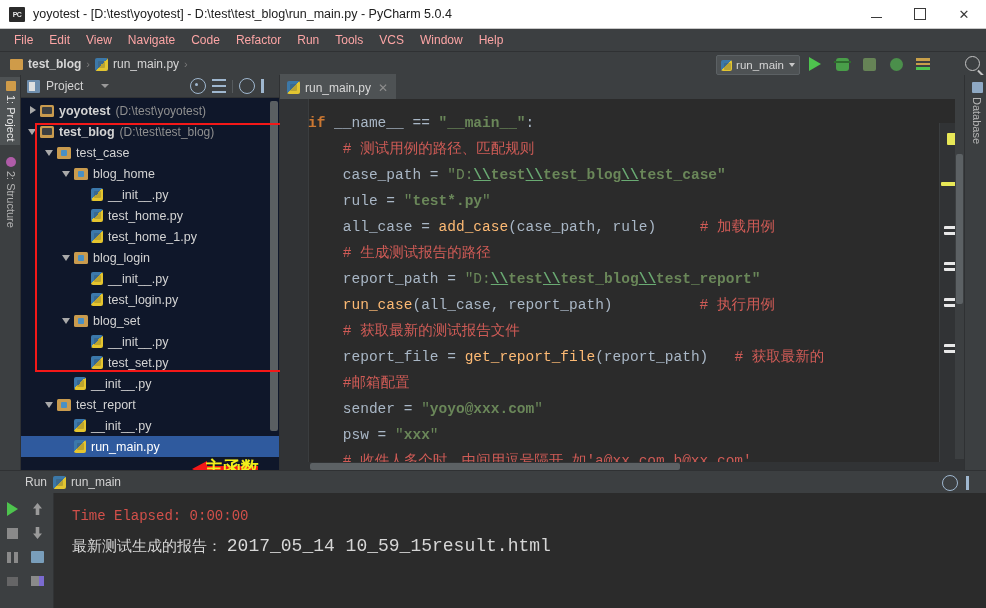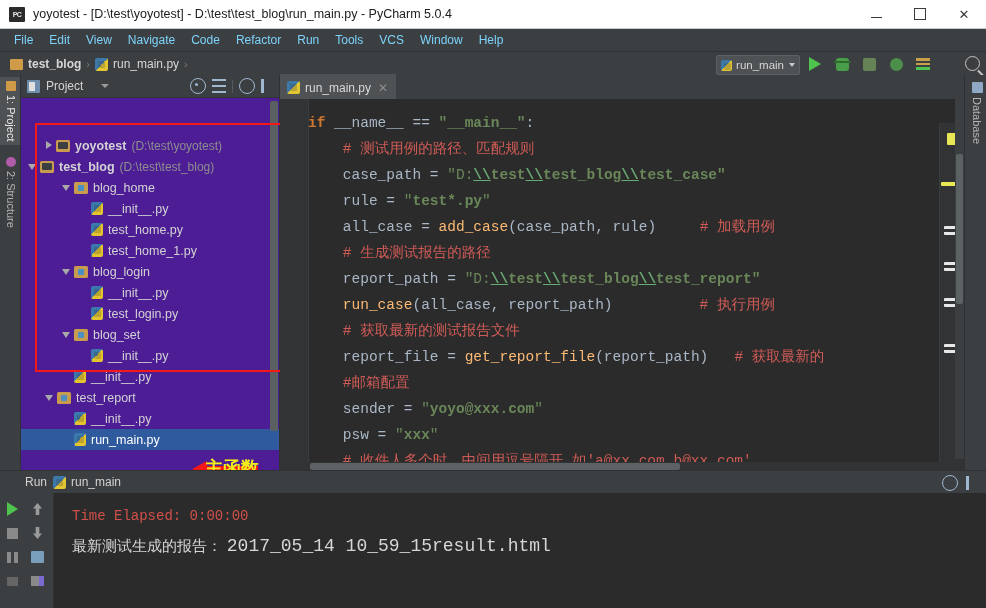--- a/index.html
+++ b/index.html
@@ -32,21 +32,21 @@
   }
   .wb-min{display:block;width:11px;height:1px;background:#3a3a3a;margin-top:7px;}
   .wb-max{display:block;width:10px;height:10px;border:1px solid #3a3a3a;}
 
   
   .menubar{
     height:22px;background:#3c3f41;display:flex;align-items:center;
     padding-left:6px;border-bottom:1px solid #2f3133;
   }
   .menu-item{
-    padding:2px 8px;color:#7dd3fc;font-size:12px;white-space:nowrap;
+    padding:2px 8px;color:#fca5a5;font-size:12px;white-space:nowrap;
   }
 
   
   .navbar{
     height:24px;background:#3c3f41;display:flex;align-items:center;
     padding-left:10px;position:relative;border-bottom:1px solid #2f3133;
   }
   .crumb{display:flex;align-items:center;font-size:12px;color:#d6d6d6;}
   .crumb.bold{font-weight:bold;}
   .crumb-sep{color:#7a7a7a;margin:0 5px;font-size:11px;}
@@ -103,22 +103,22 @@
     padding:4px 3px;box-sizing:border-box;
   }
   .vtab.active{background:#4e5254;color:#e8e8e8;}
   .vtab .vi{display:inline-block;width:10px;height:10px;margin-bottom:4px;}
   .vi-proj{background:#cf9b49;border-radius:1px;}
   .vi-struct{background:#b05ca8;border-radius:50%;}
 
   
   .projwin{
     position:absolute;left:21px;top:0;width:258px;bottom:137px;
-    background:#4c1d95;border-right:1px solid #2f3133;
-    display:flex;flex-direction:column;gap:35px;
+    background:#0f172a;border-right:1px solid #2f3133;
+    display:flex;flex-direction:column;
   }
   .projhdr{
     height:22px;background:#3c3f41;display:flex;align-items:center;
     padding-left:6px;position:relative;border-bottom:1px solid #313335;
   }
   .projhdr .ph-icon{
     width:13px;height:13px;background:#6f8ead;border-radius:1px;margin-right:6px;position:relative;
   }
   .projhdr .ph-icon:after{content:"";position:absolute;left:2px;top:2px;width:6px;height:9px;background:#e0e0e0;}
   .projhdr .ph-label{font-size:12px;color:#d2d2d2;}
@@ -363,32 +363,37 @@
         <div class="hdr-btns">
           <i class="hb hb-target"></i>
           <i class="hb hb-collapse"></i>
           <i class="hb-sep"></i>
           <i class="hb hb-gear"></i>
           <i class="hb hb-hide"></i>
         </div>
       </div>
 
       <div class="tree" id="tree">
-          <div class="trow" style="padding-left: 22px;">
+          <div class="trow" style="padding-left: 6px;">
             <span class="tw right"></span>
             <span class="ti folder"></span>
             <span class="tlabel bold">yoyotest</span>
             <span class="tpath">(D:\test\yoyotest)</span>
           </div>
           <div class="trow" style="padding-left: 6px;">
             <span class="tw down"></span>
             <span class="ti folder"></span>
             <span class="tlabel bold">test_blog</span>
             <span class="tpath">(D:\test\test_blog)</span>
           </div>
+          <div class="trow" style="padding-left: 23px;">
+            <span class="tw down"></span>
+            <span class="ti pkg"></span>
+            <span class="tlabel">test_case</span>
+          </div>
           <div class="trow" style="padding-left: 40px;">
             <span class="tw down"></span>
             <span class="ti pkg"></span>
             <span class="tlabel">blog_home</span>
           </div>
           <div class="trow" style="padding-left: 57px;">
             <span class="tw "></span>
             <span class="ti pyfile"></span>
             <span class="tlabel">__init__.py</span>
           </div>
@@ -419,20 +424,25 @@
           </div>
           <div class="trow" style="padding-left: 40px;">
             <span class="tw down"></span>
             <span class="ti pkg"></span>
             <span class="tlabel">blog_set</span>
           </div>
           <div class="trow" style="padding-left: 57px;">
             <span class="tw "></span>
             <span class="ti pyfile"></span>
             <span class="tlabel">__init__.py</span>
+          </div>
+          <div class="trow" style="padding-left: 57px;">
+            <span class="tw "></span>
+            <span class="ti pyfile"></span>
+            <span class="tlabel">test_set.py</span>
           </div>
           <div class="trow" style="padding-left: 40px;">
             <span class="tw "></span>
             <span class="ti pyfile"></span>
             <span class="tlabel">__init__.py</span>
           </div>
           <div class="trow" style="padding-left: 23px;">
             <span class="tw down"></span>
             <span class="ti pkg"></span>
             <span class="tlabel">test_report</span>

